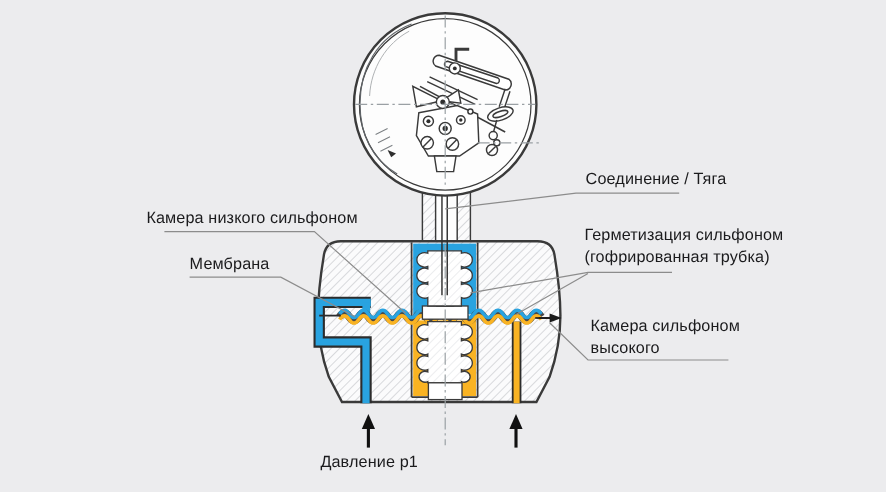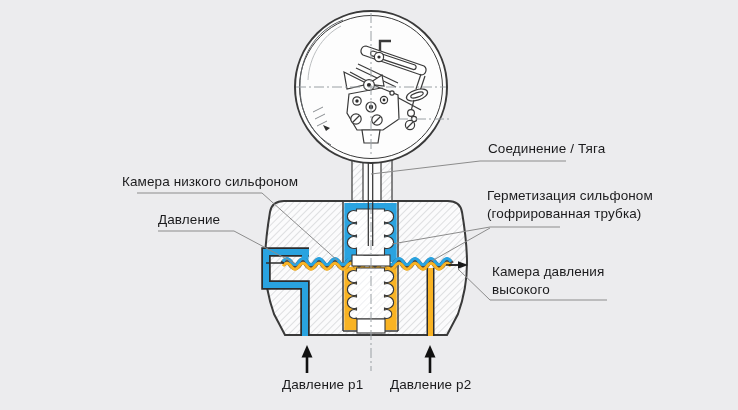--- a/index.html
+++ b/index.html
@@ -150,26 +150,25 @@
     <line x1="307" y1="373" x2="307" y2="355" stroke="#111" stroke-width="2.6"></line>
     <polygon points="307,345 301.5,357.5 312.5,357.5" fill="#111"></polygon>
   </g>
   <g>
     <line x1="430" y1="373" x2="430" y2="355" stroke="#111" stroke-width="2.6"></line>
     <polygon points="430,345 424.5,357.5 435.5,357.5" fill="#111"></polygon>
   </g>
 </svg>
 
 <div class="lbl" style="left:122px;top:173px">Камера низкого сильфоном</div>
-<div class="lbl" style="left:158px;top:211px">Давление</div>
+<div class="lbl" style="left:158px;top:211px">Мембрана</div>
 <div class="lbl" style="left:487px;top:187px">
   <span>Герметизация сильфоном</span><br>
   <span>(гофрированная трубка)</span>
 </div>
 <div class="lbl" style="left:488px;top:140px">Соединение / Тяга</div>
 <div class="lbl" style="left:492px;top:263px">
-  <span>Камера давления</span><br>
+  <span>Камера сильфоном</span><br>
   <span>высокого</span>
 </div>
-<div class="lbl" style="left:282px;top:376px">Давление p1</div>
-<div class="lbl" style="left:390px;top:376px">Давление p2</div>
+<div class="lbl" style="left:267px;top:376px">Давление p1</div>
 
 </div>
 
 </body></html>

